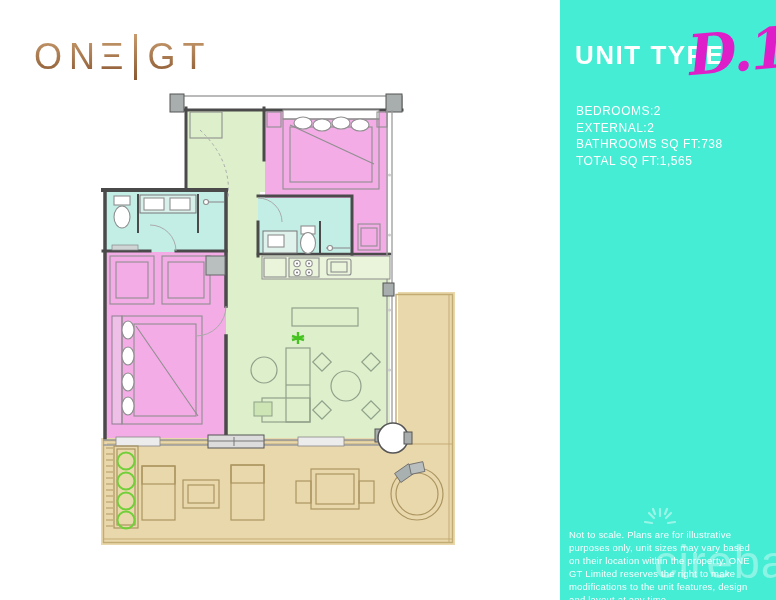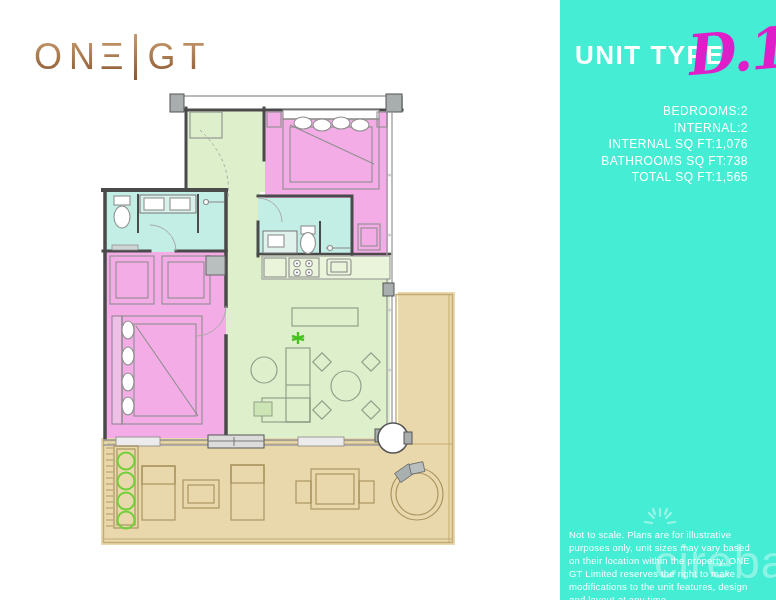--- a/index.html
+++ b/index.html
@@ -17,21 +17,21 @@
 
   
   .sidebar{position:absolute;left:560px;top:0;width:216px;height:600px;
     background:var(--teal,#45edd5);color:#fff;}
   .unit-title{position:absolute;left:15px;top:40px;font-size:26px;letter-spacing:1.5px;
     font-weight:700;color:#fff;white-space:nowrap;}
   .unit-code{position:absolute;left:128px;top:18px;font-size:56px;font-weight:bold;
     font-style:italic;font-family:"DejaVu Serif",serif;color:var(--magenta,#de1ec8);
     transform:rotate(-5deg);letter-spacing:-2px;}
   .specs{position:absolute;left:16px;top:103px;width:172px;font-size:12px;letter-spacing:.5px;}
-  .spec-row{display:flex;justify-content:flex-end;line-height:16.5px;}
+  .spec-row{display:flex;justify-content:flex-start;line-height:16.5px;}
   .disclaimer{position:absolute;left:9px;top:528px;width:186px;font-size:9.5px;
     line-height:13px;letter-spacing:.2px;color:rgba(255,255,255,.95);}
   .wm-word{position:absolute;left:66px;top:534px;font-size:47px;font-weight:400;
     color:rgba(255,255,255,.38);letter-spacing:1px;margin-left:28px;}
   .wm-icon{position:absolute;left:82px;top:506px;opacity:.45;}
 
   
   .plan{position:absolute;left:95px;top:85px;}
   .rm-pink{fill:var(--room-pink,#f3ace6);}
   .rm-green{fill:var(--room-green,#deefcb);}
@@ -207,26 +207,22 @@
   <div class="sidebar">
     <div class="unit-title">UNIT TYPE</div>
     <div class="unit-code">D.1</div>
 
     <div class="specs">
       <div class="spec-row">
         <span>BEDROOMS:</span>
         <span>2</span>
       </div>
       <div class="spec-row">
-        <span>INTERNAL:</span>
+        <span>EXTERNAL:</span>
         <span>2</span>
-      </div>
-      <div class="spec-row">
-        <span>INTERNAL SQ FT:</span>
-        <span>1,076</span>
       </div>
       <div class="spec-row">
         <span>BATHROOMS SQ FT:</span>
         <span>738</span>
       </div>
       <div class="spec-row">
         <span>TOTAL SQ FT:</span>
         <span>1,565</span>
       </div>
     </div>

